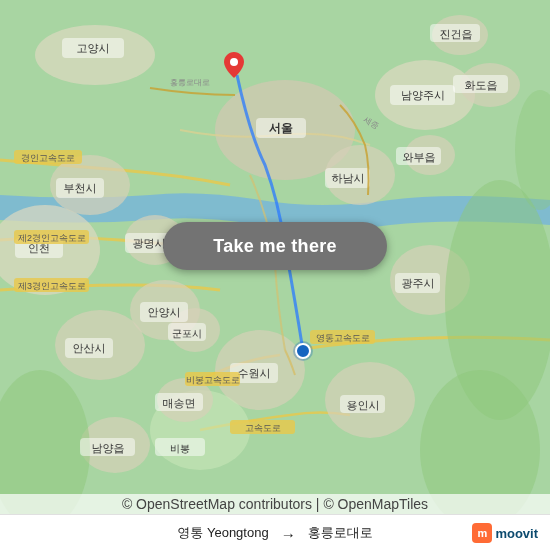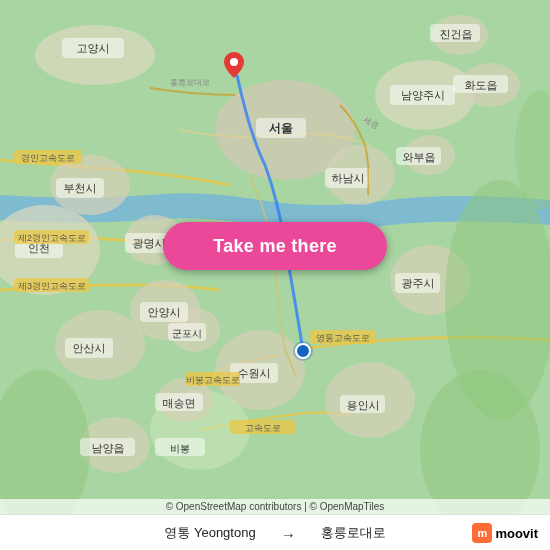--- a/index.html
+++ b/index.html
@@ -22,21 +22,21 @@
       top: 0; left: 0;
       width: 100%;
       height: 100%;
     }
     #take-me-there-btn {
       position: absolute;
       top: 222px;
       left: 163px;
       width: 224px;
       height: 48px;
-      background-color: #ec4899;
+      background-color: #737373;
       color: white;
       border: none;
       border-radius: 24px;
       font-size: 18px;
       font-weight: 600;
       cursor: pointer;
       letter-spacing: 0.3px;
       box-shadow: 0 2px 8px rgba(0,0,0,0.35);
     }
     #destination-pin {
@@ -56,36 +56,36 @@
       border-radius: 50%;
       border: 2.5px solid white;
       box-shadow: 0 0 0 2px rgba(21,101,192,0.3);
     }
     #attribution {
       position: absolute;
       bottom: 36px;
       left: 0;
       right: 0;
       text-align: center;
-      font-size: 10px;
+      font-size: 14px;
       color: #444;
       background: rgba(255,255,255,0.7);
       padding: 2px 0;
     }
     #bottom-bar {
       position: absolute;
       bottom: 0;
       left: 0;
       right: 0;
       height: 36px;
       background: white;
       display: flex;
       align-items: center;
       justify-content: center;
-      gap: 17px;
+      gap: 4px;
       border-top: 1px solid #e0e0e0;
       padding: 0 10px;
     }
     .bottom-text {
       font-size: 13px;
       color: #222;
       font-weight: 500;
     }
     .bottom-arrow {
       font-size: 15px;
@@ -108,21 +108,21 @@
       display: flex;
       align-items: center;
       justify-content: center;
       color: white;
       font-size: 11px;
       font-weight: bold;
     }
     .moovit-text {
       font-size: 13px;
       font-weight: bold;
-      color: #000000;
+      color: #0c4a6e;
     }
   </style>
 </head>
 <body>
 
 <div id="map-container">
 
   <svg class="map-layer" viewBox="0 0 550 550" xmlns="http://www.w3.org/2000/svg">
 
     <rect width="550" height="550" fill="#a8d5a2"></rect>

